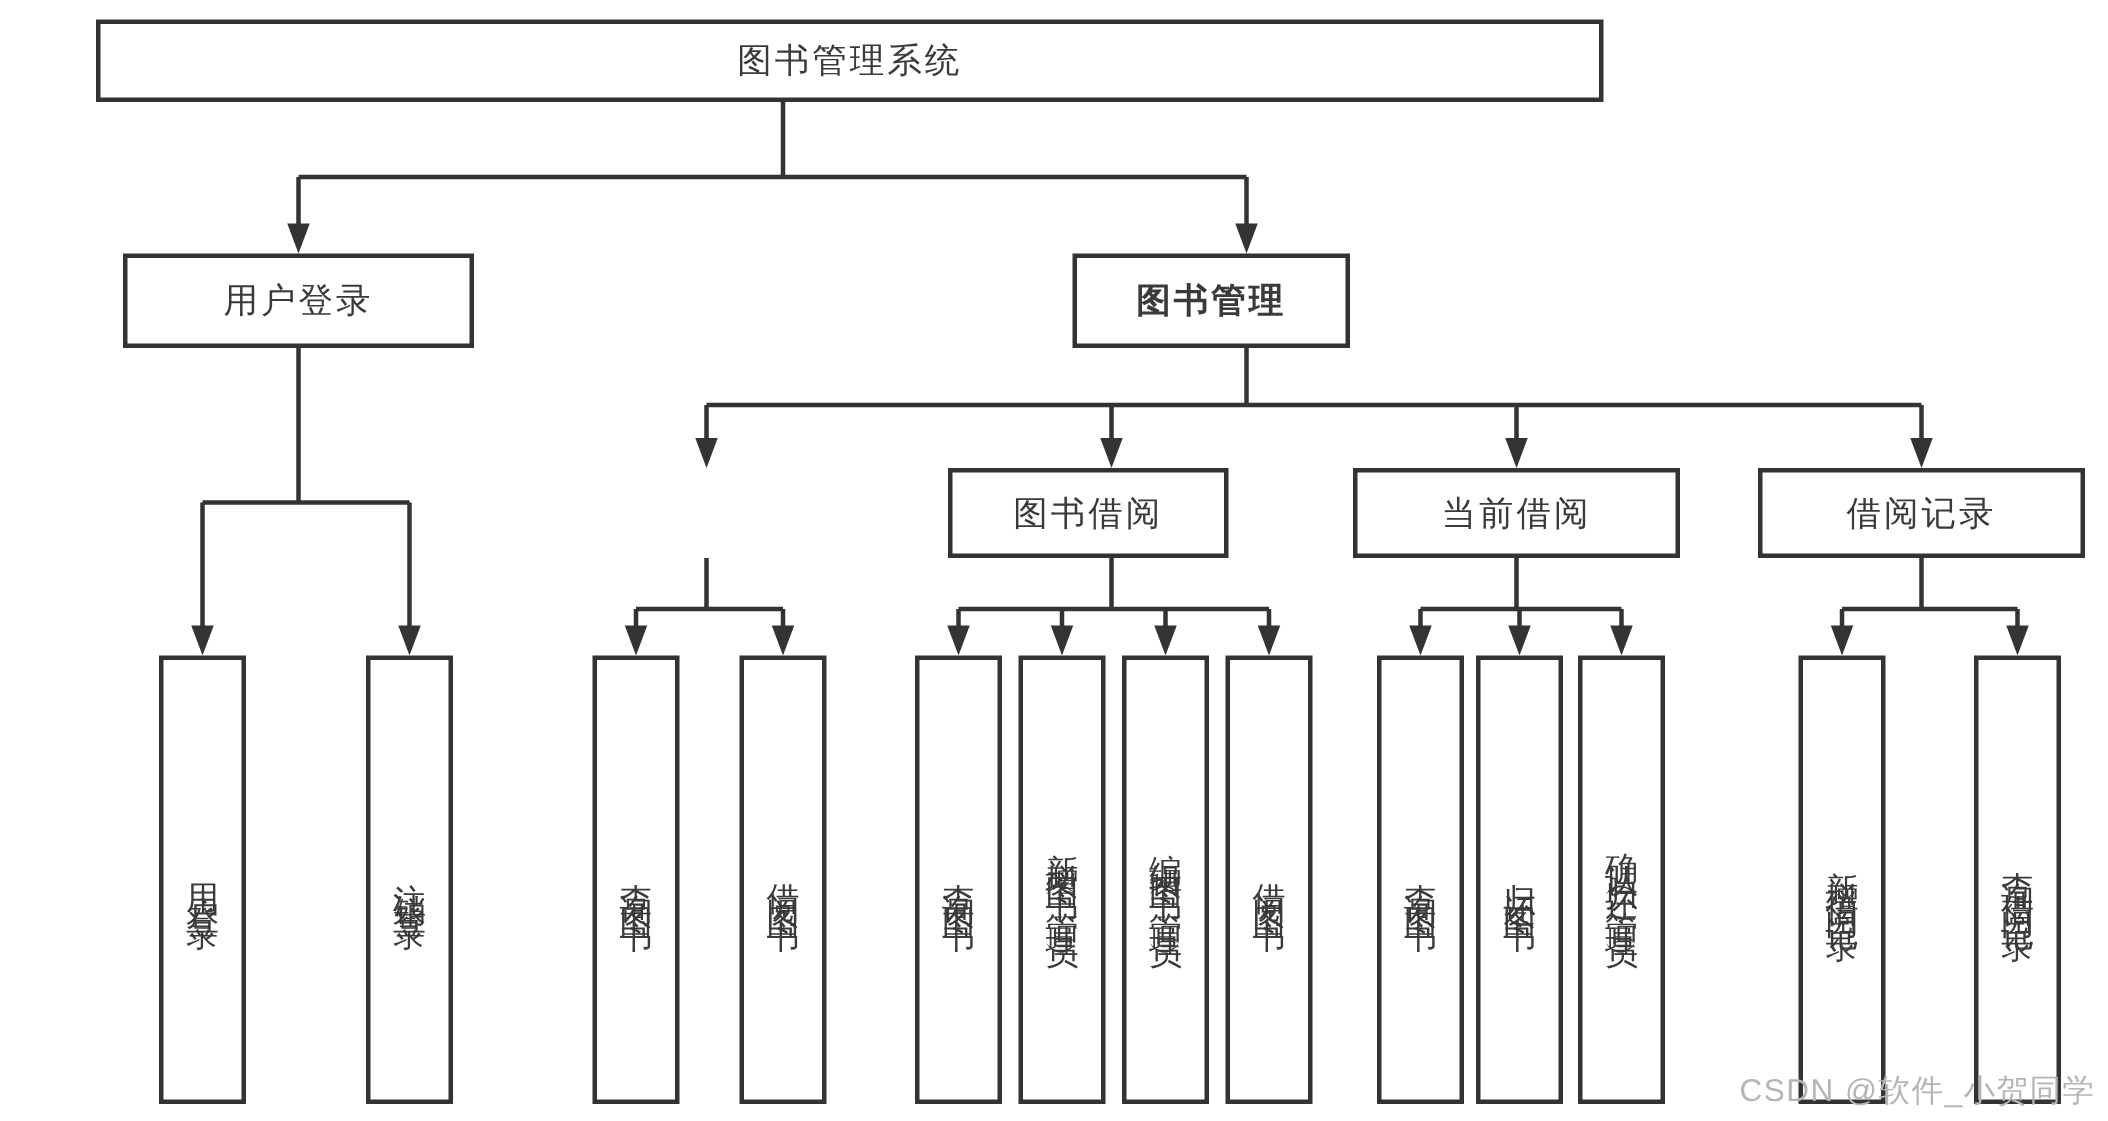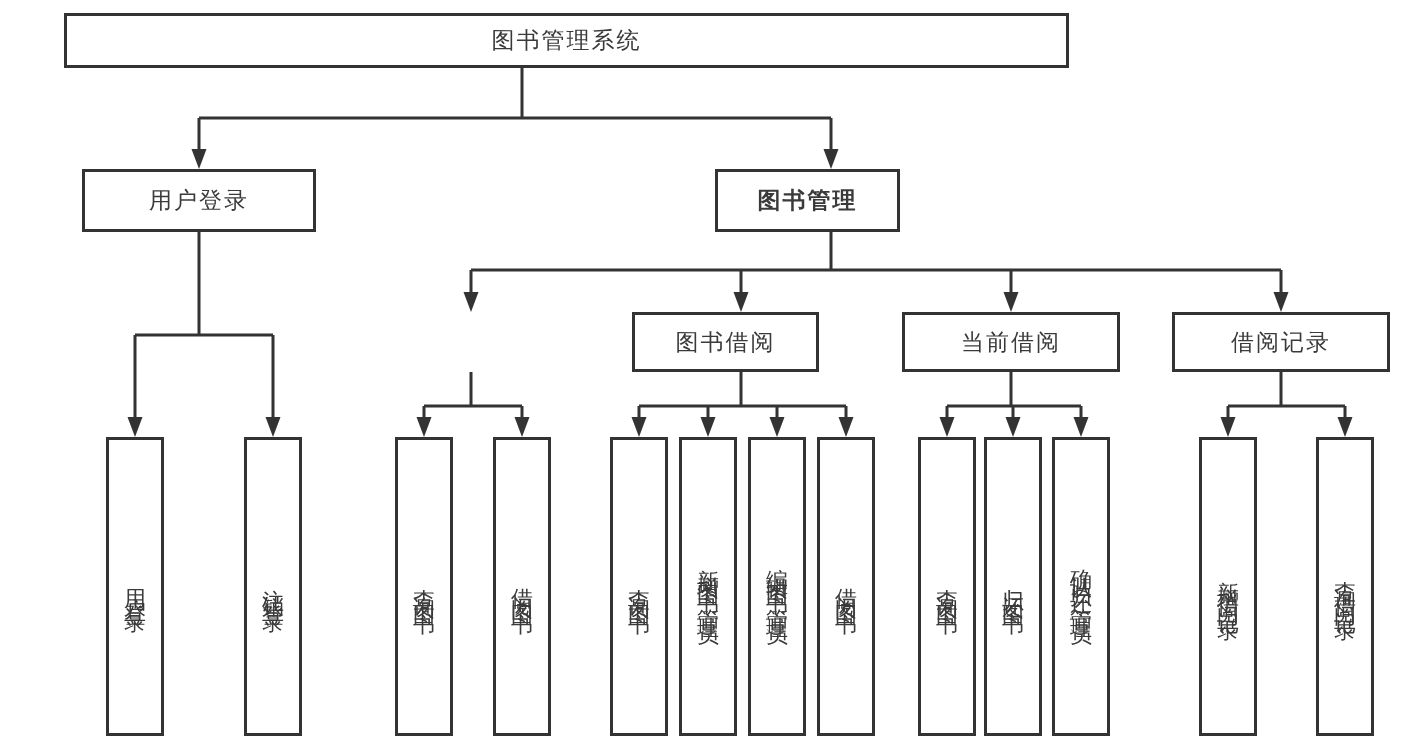--- a/index.html
+++ b/index.html
@@ -169,14 +169,15 @@
     <span class="vtext">确认归还（管理员）</span>
   </div>
 
   <div class="node leaf g5l1">
     <span class="vtext">新增借阅记录</span>
   </div>
   <div class="node leaf g5l2">
     <span class="vtext">查询借阅记录</span>
   </div>
 
+  <div class="watermark">CSDN @软件_小贺同学</div>
 
 </div>
 
 </body></html>

